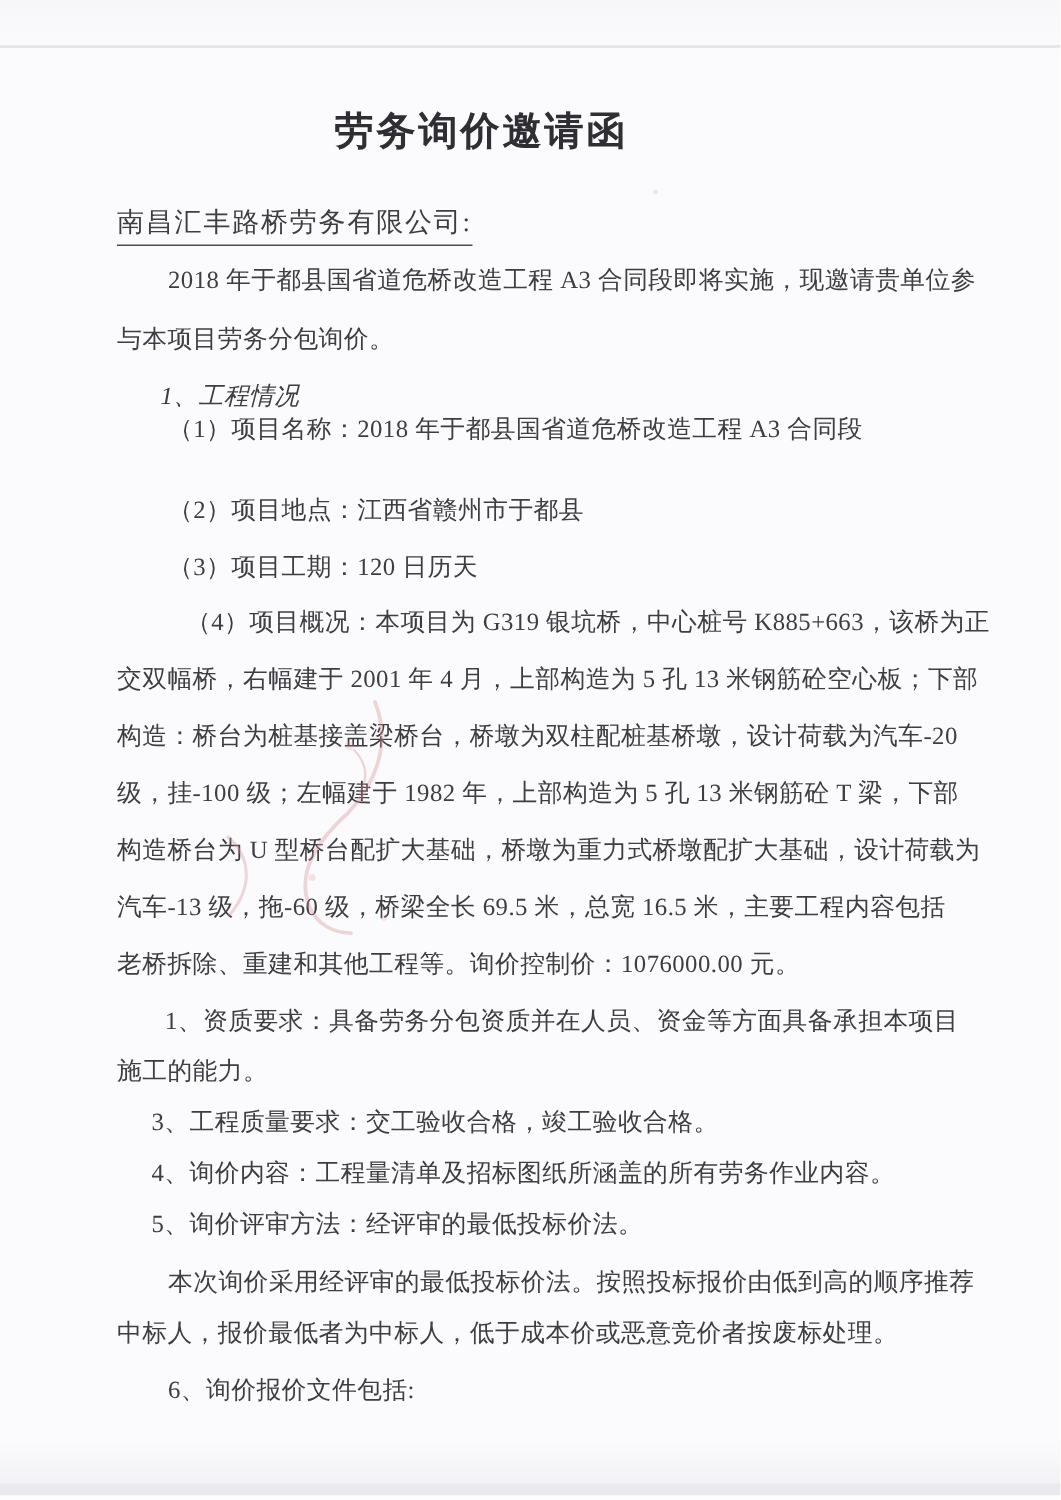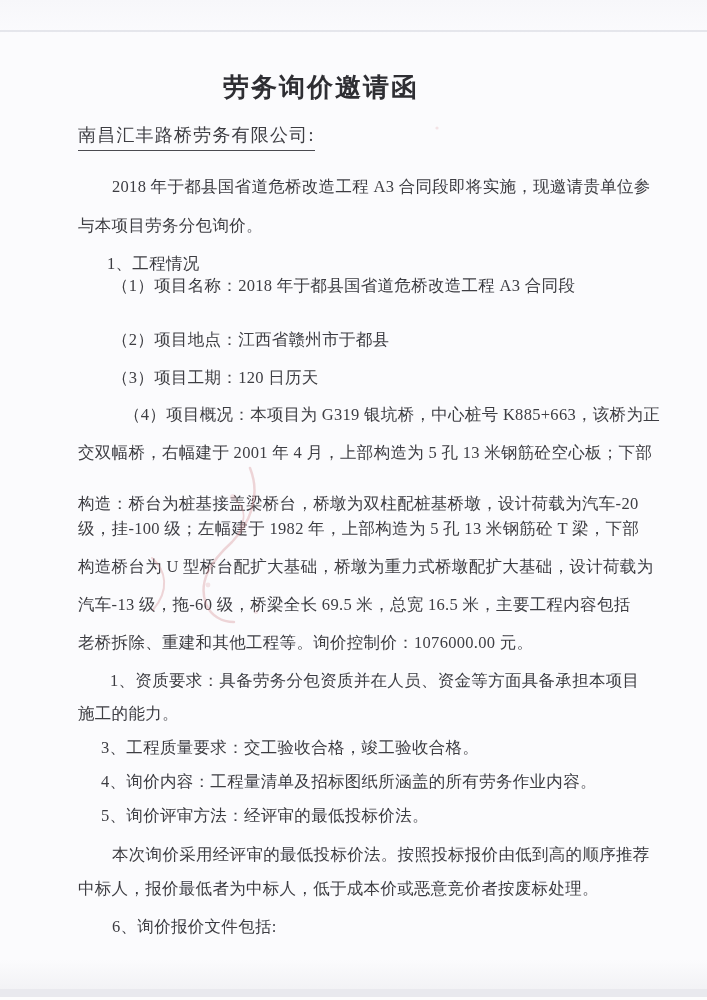--- a/index.html
+++ b/index.html
@@ -36,21 +36,21 @@
   }
   .title{
     position:absolute;left:0;top:70px;width:642px;
     text-align:center;
     font-size:26px;font-weight:bold;
     letter-spacing:2px;
     color:#2e2e33;
     white-space:nowrap;
   }
   .salutation{
-    position:absolute;left:78px;top:123px;
+    position:absolute;left:78px;top:136px;
     font-size:18px;color:var(--ink);
     letter-spacing:1.2px;
     border-bottom:1.5px solid #4a4a50;
     padding-bottom:3px;
     white-space:nowrap;
     text-align:right;
   }
   .l{
     position:absolute;
     font-size:16.5px;
@@ -70,27 +70,27 @@
 <div class="page">
 
   <div class="scanline-top"></div>
 
   <div class="title">劳务询价邀请函</div>
 
   <div class="salutation">南昌汇丰路桥劳务有限公司:</div>
 
   <div class="l" style="top:177px;left:112px;">2018 年于都县国省道危桥改造工程 A3 合同段即将实施，现邀请贵单位参</div>
   <div class="l" style="top:216px;left:78px;">与本项目劳务分包询价。</div>
-  <div class="l" style="top:254px;left:107px;">1、工程情况</div>
+  <div class="l" style="top:254px;left:107px;font-style:italic;">1、工程情况</div>
   <div class="l" style="top:276px;left:112px;">（1）项目名称：2018 年于都县国省道危桥改造工程 A3 合同段</div>
   <div class="l" style="top:330px;left:112px;">（2）项目地点：江西省赣州市于都县</div>
   <div class="l" style="top:368px;left:112px;">（3）项目工期：120 日历天</div>
   <div class="l" style="top:405px;left:112px;margin-left:12px;">（4）项目概况：本项目为 G319 银坑桥，中心桩号 K885+663，该桥为正</div>
   <div class="l" style="top:443px;left:78px;">交双幅桥，右幅建于 2001 年 4 月，上部构造为 5 孔 13 米钢筋砼空心板；下部</div>
-  <div class="l" style="top:481px;left:78px;margin-top:13px;">构造：桥台为桩基接盖梁桥台，桥墩为双柱配桩基桥墩，设计荷载为汽车-20</div>
+  <div class="l" style="top:481px;left:78px;">构造：桥台为桩基接盖梁桥台，桥墩为双柱配桩基桥墩，设计荷载为汽车-20</div>
   <div class="l" style="top:519px;left:78px;">级，挂-100 级；左幅建于 1982 年，上部构造为 5 孔 13 米钢筋砼 T 梁，下部</div>
   <div class="l" style="top:557px;left:78px;">构造桥台为 U 型桥台配扩大基础，桥墩为重力式桥墩配扩大基础，设计荷载为</div>
   <div class="l" style="top:595px;left:78px;">汽车-13 级，拖-60 级，桥梁全长 69.5 米，总宽 16.5 米，主要工程内容包括</div>
   <div class="l" style="top:633px;left:78px;">老桥拆除、重建和其他工程等。询价控制价：1076000.00 元。</div>
   <div class="l" style="top:671px;left:110px;">1、资质要求：具备劳务分包资质并在人员、资金等方面具备承担本项目</div>
   <div class="l" style="top:704px;left:78px;">施工的能力。</div>
   <div class="l" style="top:738px;left:101px;">3、工程质量要求：交工验收合格，竣工验收合格。</div>
   <div class="l" style="top:772px;left:101px;">4、询价内容：工程量清单及招标图纸所涵盖的所有劳务作业内容。</div>
   <div class="l" style="top:806px;left:101px;">5、询价评审方法：经评审的最低投标价法。</div>
   <div class="l" style="top:845px;left:112px;">本次询价采用经评审的最低投标价法。按照投标报价由低到高的顺序推荐</div>

